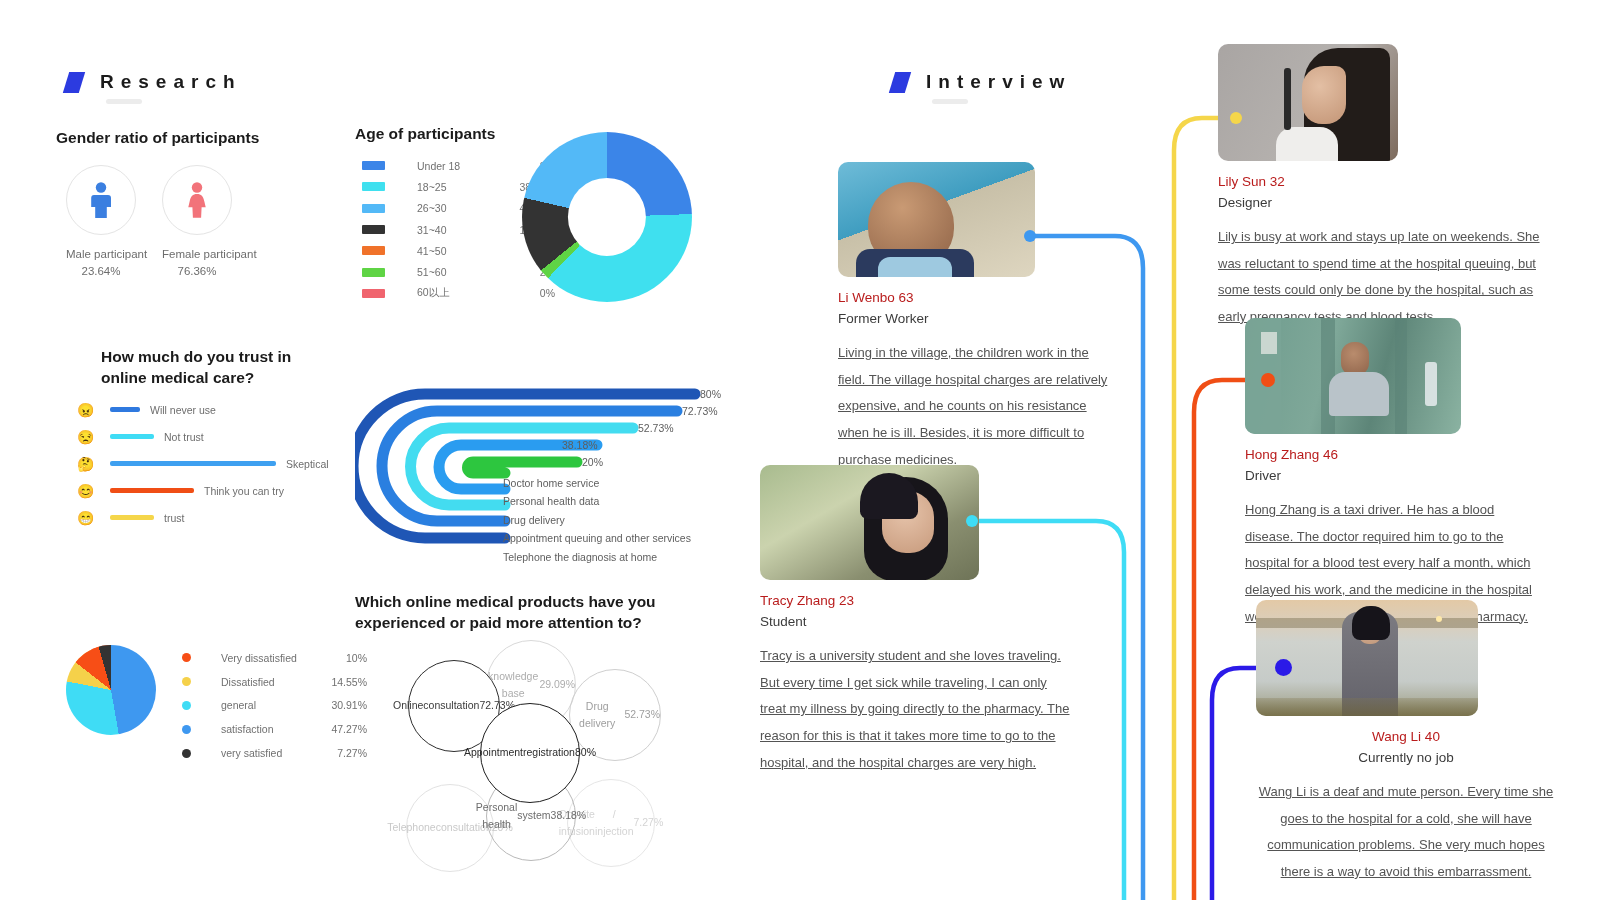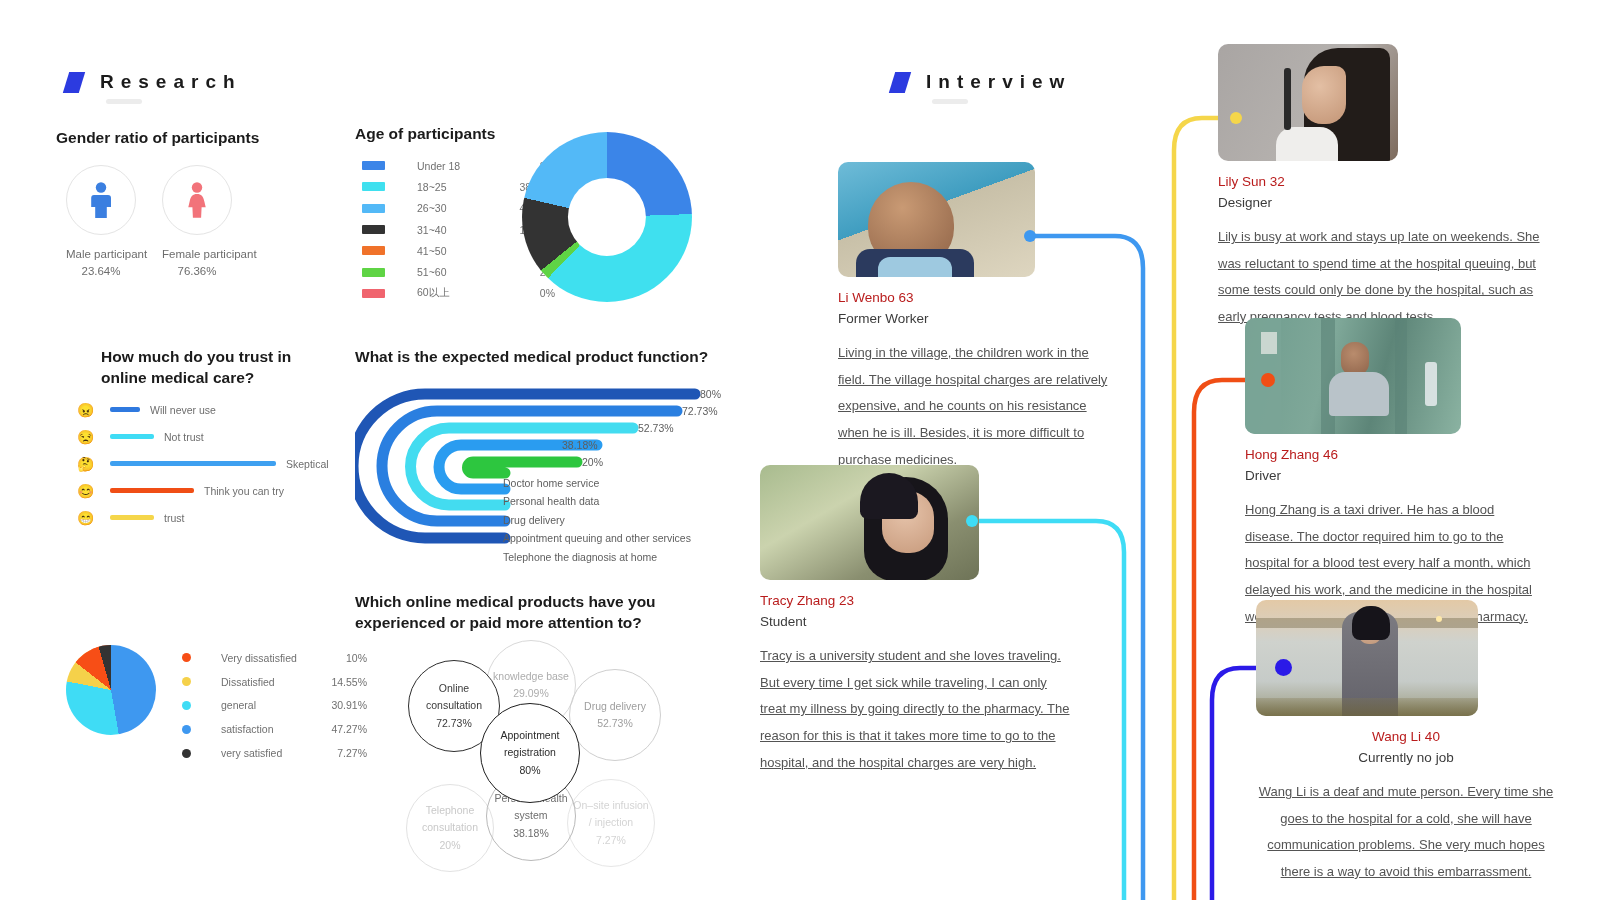--- a/index.html
+++ b/index.html
@@ -65,21 +65,21 @@
 
   
   .loopchart { position: absolute; }
   .loop-lab { position: absolute; font-size: 10.5px; color: #5e5e5e; white-space: nowrap; }
   .loop-val { position: absolute; font-size: 10.5px; color: #5e5e5e; white-space: nowrap; }
 
   
   .bubbles { position: absolute; }
   .bubble {
     position: absolute; border-radius: 50%;
-    display: flex; flex-direction: column; align-items: center; justify-content: center;
+    display: flex; flex-direction: row; align-items: center; justify-content: center;
     text-align: center; font-size: 10.5px; line-height: 1.65;
     background: rgba(255,255,255,0.0);
   }
   .bubble span { display: block; }
 
   
   .persona { position: absolute; }
   .p-photo { border-radius: 10px; overflow: hidden; position: relative; }
   .p-name { font-size: 13.5px; color: #b91c1c; margin-top: 13px; }
   .p-role { font-size: 13.5px; color: #3b3b3b; margin-top: 6px; }
@@ -213,21 +213,20 @@
       <div class="trust-bar" style="width:84px; background:#f04e15;"></div>
       <div class="trust-lab">Think you can try</div>
     </div>
     <div class="trust-row">
       <div class="emoji">😁</div>
       <div class="trust-bar" style="width:44px; background:#f5d64a;"></div>
       <div class="trust-lab">trust</div>
     </div>
   </div>
 
-  <div class="q-title" style="left:355px; top:347px;">What is the expected medical product function?</div>
 
   <div class="loopchart" style="left:355px; top:385px; width:380px; height:190px;">
     <svg width="380" height="190" viewBox="0 0 380 190">
 
       <path d="M340,9 H70 A72,72 0 0 0 70,153 H150" fill="none" stroke="#1f56b5" stroke-width="11" stroke-linecap="round"></path>
 
       <path d="M322,26 H82 A55,55 0 0 0 82,136 H150" fill="none" stroke="#2a7fe0" stroke-width="11" stroke-linecap="round"></path>
 
       <path d="M278,43 H94 A38.5,38.5 0 0 0 94,120 H150" fill="none" stroke="#43dcf0" stroke-width="11" stroke-linecap="round"></path>
 

